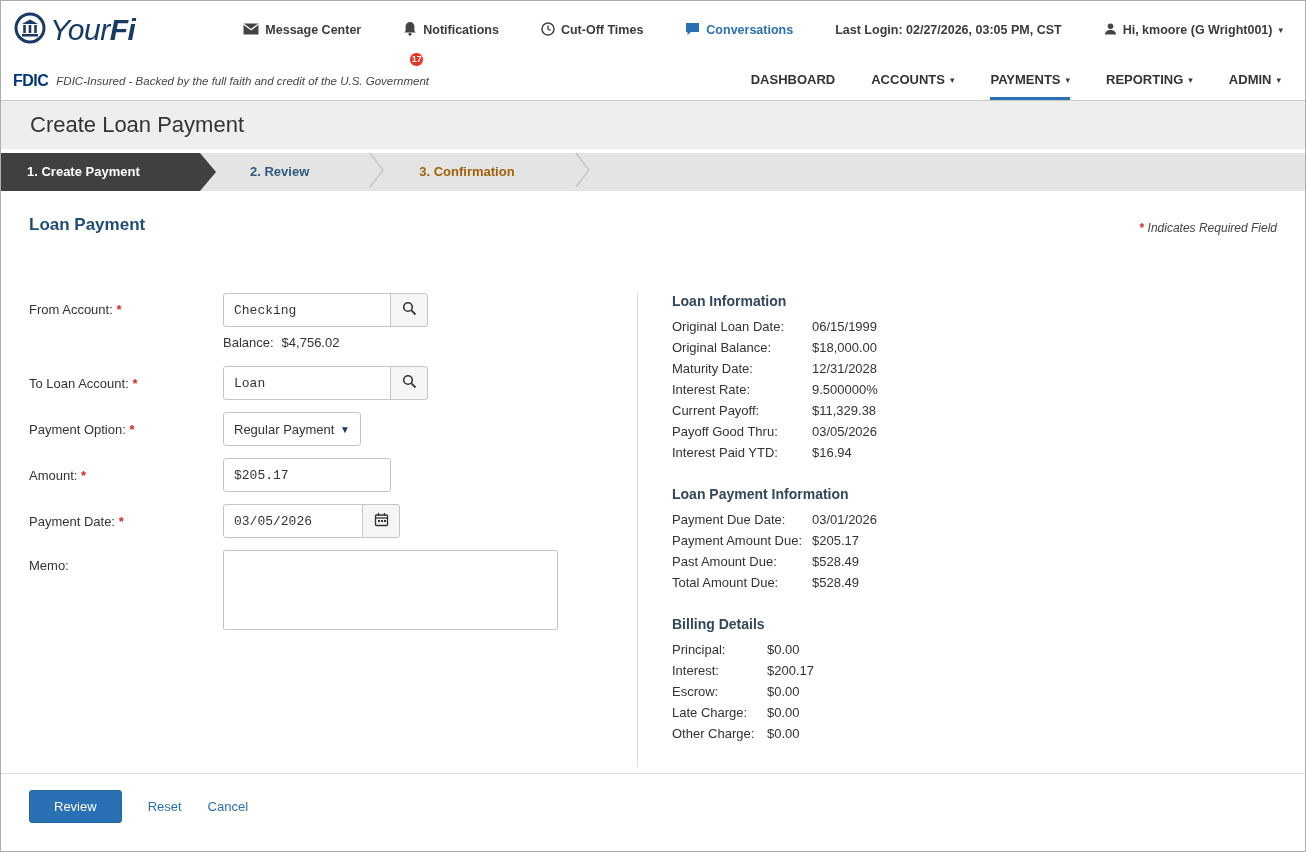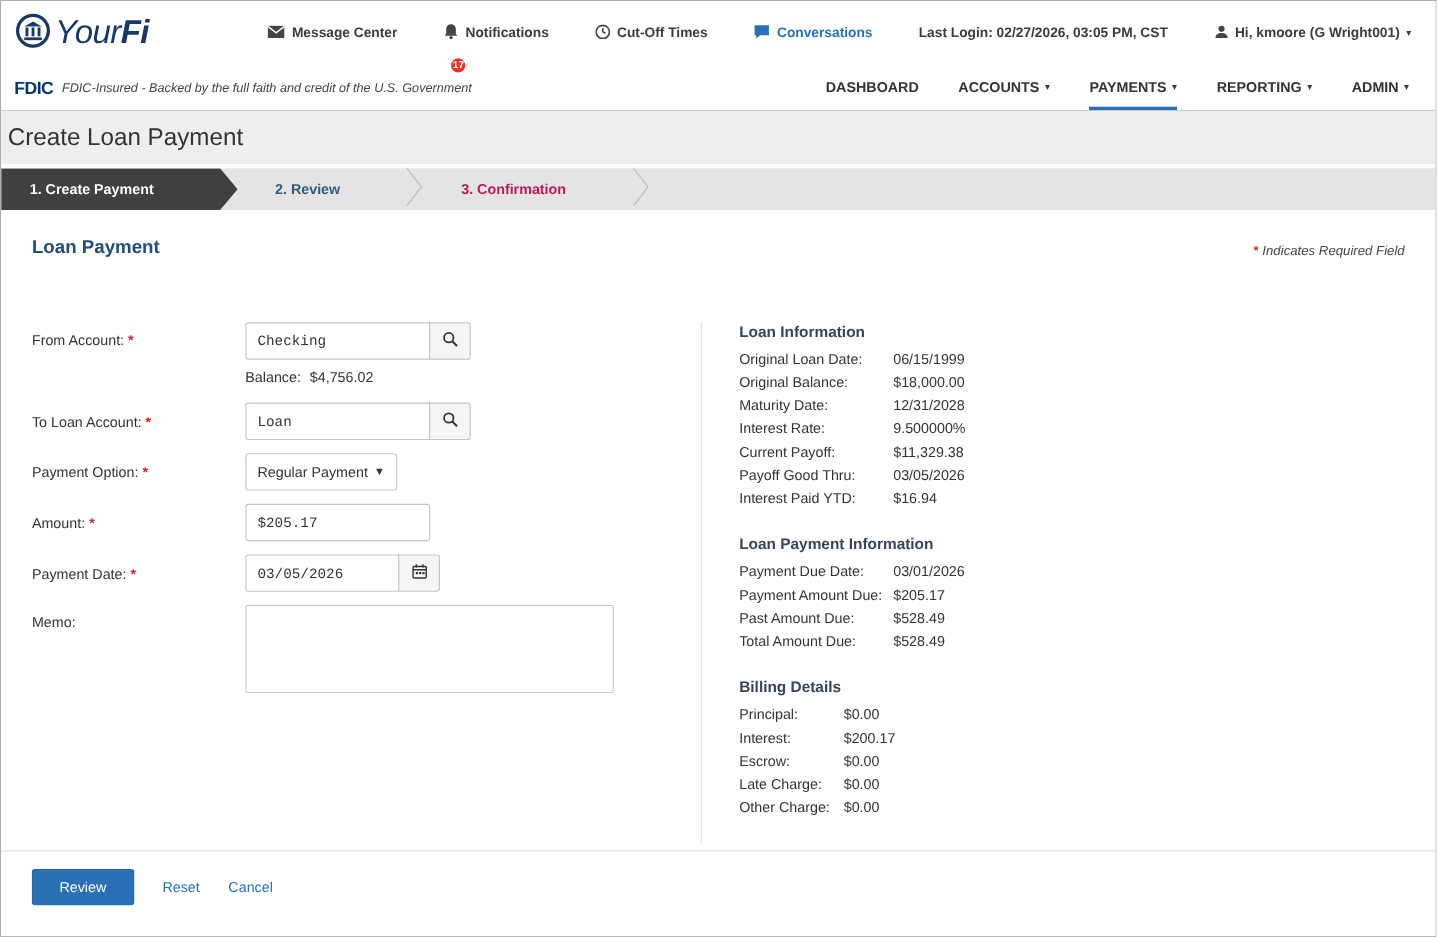--- a/index.html
+++ b/index.html
@@ -23,27 +23,27 @@
   .nav-row { display:flex; align-items:flex-end; height:42px; padding:0 24px 0 12px; border-bottom:1px solid #c9c9c9; background:#fff; }
   .fdic-wrap { display:flex; align-items:center; padding-bottom:10px; }
   .fdic { font-size:16px; font-weight:bold; color:#00377a; letter-spacing:-0.5px; }
   .fdic-note { font-size:11.5px; font-style:italic; color:#444; margin-left:8px; }
   .main-nav { margin-left:auto; display:flex; gap:36px; }
   .main-nav-item { font-size:13px; font-weight:bold; color:#333; padding-bottom:10px; border-bottom:3px solid transparent; cursor:pointer; display:inline-flex; align-items:center; gap:5px; white-space:nowrap; }
   .main-nav-item.active { border-bottom-color:#2970b5; }
   .main-nav-item .caret { font-size:9px; }
 
   
-  .title-bar { height:48px; background:#eeeeee; display:flex; align-items:center; padding-left:6px; margin-bottom:4px; }
+  .title-bar { height:48px; background:#eeeeee; display:flex; align-items:center; padding-left:29px; margin-bottom:4px; }
   .page-title { font-size:22px; color:#333; font-weight:normal; }
   .steps-bar { height:38px; background:#e4e4e4; display:flex; align-items:stretch; }
   .step-active { background:#404040; color:#fff; font-size:13px; font-weight:bold; line-height:38px; padding:0 34px 0 26px; clip-path:polygon(0 0, calc(100% - 16px) 0, 100% 50%, calc(100% - 16px) 100%, 0 100%); min-width:215px; }
   .step { font-size:13px; font-weight:bold; line-height:38px; padding:0 60px 0 34px; }
   .step.next { color:#31597f; }
-  .step.future { color:#be185d; }
+  .step.future { color:#a16207; }
   .step-sep { align-self:center; }
 
   
   .content { flex:1; padding:0 28px; background:#fff; }
   .section-header { display:flex; align-items:flex-end; justify-content:space-between; padding-top:24px; padding-bottom:10px; }
   .section-title { font-size:17px; font-weight:bold; color:#1f4e79; }
   .required-note { font-size:12px; font-style:italic; color:#444; }
   .req { color:#cc2a2a; font-weight:bold; font-style:normal; }
 
   .columns { display:flex; margin-top:48px; }

